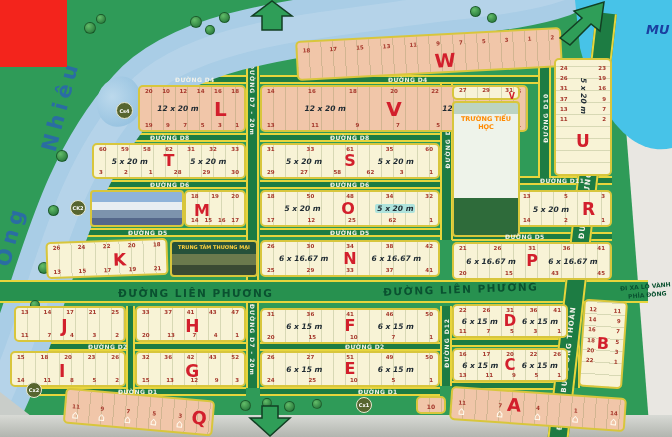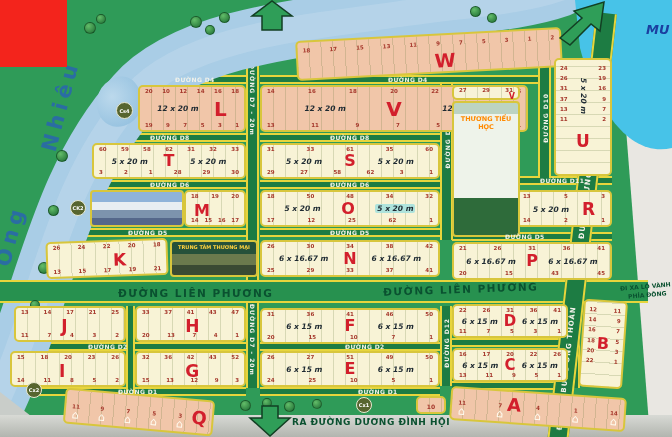--- a/index.html
+++ b/index.html
@@ -130,21 +130,20 @@
   <span class="slab" style="left:330px;top:229px">ĐƯỜNG D5</span>
   <span class="slab" style="left:505px;top:233px">ĐƯỜNG D5</span>
   <span class="slab" style="left:540px;top:177px">ĐƯỜNG D11</span>
   <span class="slab" style="left:88px;top:343px">ĐƯỜNG D2</span>
   <span class="slab" style="left:345px;top:343px">ĐƯỜNG D2</span>
   <span class="slab" style="left:118px;top:388px">ĐƯỜNG D1</span>
   <span class="slab" style="left:358px;top:388px">ĐƯỜNG D1</span>
   <span class="lplab" style="left:118px;top:287px">ĐƯỜNG LIÊN PHƯƠNG</span>
   <span class="lplab" style="left:383px;top:283px;transform:rotate(-2deg)">ĐƯỜNG LIÊN PHƯƠNG</span>
 
-  <span class="dgx" style="left:292px;top:417px;font-size:9px;letter-spacing:.5px">RA ĐƯỜNG DƯƠNG ĐÌNH HỘI</span>
   <span class="dgx" style="left:620px;top:282px;font-size:6px;transform:rotate(-5deg)">ĐI XA LỘ VÀNH ĐAI</span>
   <span class="dgx" style="left:628px;top:291px;font-size:6px;transform:rotate(-5deg)">PHÍA ĐÔNG</span>
 
   <div class="blk pk" style="left:296px;top:34px;width:266px;height:40px;transform:rotate(-3deg)">
     <div class="nums t" style="top:6px">18 17 15 13 11 9 7 5 3 1 2</div>
     <span class="bl" style="left:52%;top:16px;font-size:19px">W</span>
   </div>
 
   <div class="blk pk" style="left:138px;top:85px;width:108px;height:47px">
     <div class="nums t">20 10 12 14 16 18</div>
@@ -165,21 +164,21 @@
     </div>
   </div>
 
   <div class="blk" style="left:452px;top:85px;width:68px;height:15px">
     <div class="nums t" style="top:1px">27 29 31</div>
     <span class="bl" style="right:3px;top:6px;font-size:8px">V</span>
   </div>
   <div class="photo" style="left:452px;top:101px;width:68px;height:136px;
        background:linear-gradient(180deg,#bcd3c2 0 8%,#eef3ea 8% 72%,#2e6b3a 72% 100%),
        repeating-linear-gradient(180deg,#f4f7f0 0 7px,#c9dcc6 7px 10px)">
-    <span class="ptxt" style="top:12px;font-size:6.5px;color:#ff8a00">THƯƠNG TIỂU HỌC</span>
+    <span class="ptxt" style="top:12px;font-size:6.5px;color:#ff8a00">TRƯỜNG TIỂU HỌC</span>
   </div>
 
   <div class="blk" style="left:554px;top:58px;width:58px;height:118px;background-image:repeating-linear-gradient(0deg,transparent 0 11px,rgba(100,120,60,.22) 11px 12px)">
     <div class="vn" style="left:4px">24
 26
 31
 37
 13
 11</div>
     <div class="vn" style="right:4px;text-align:right">23

